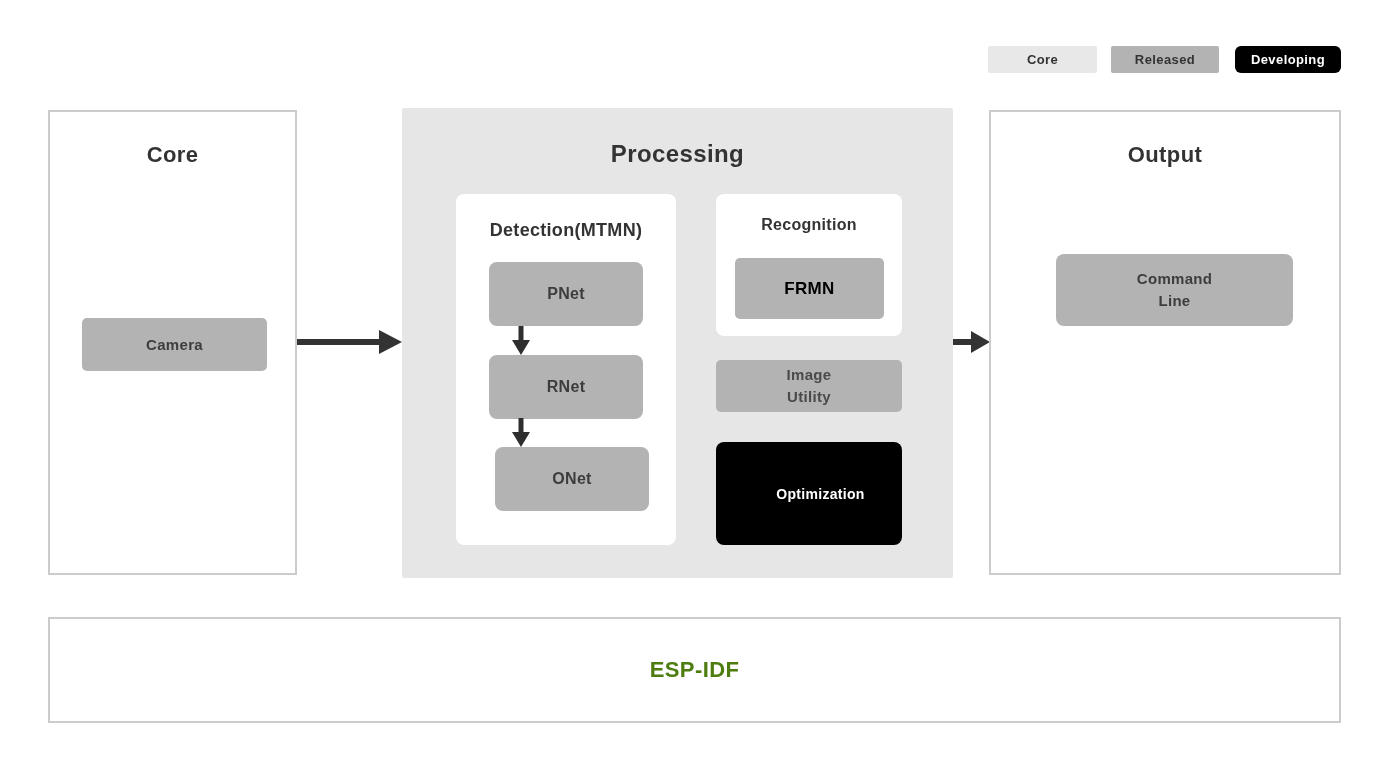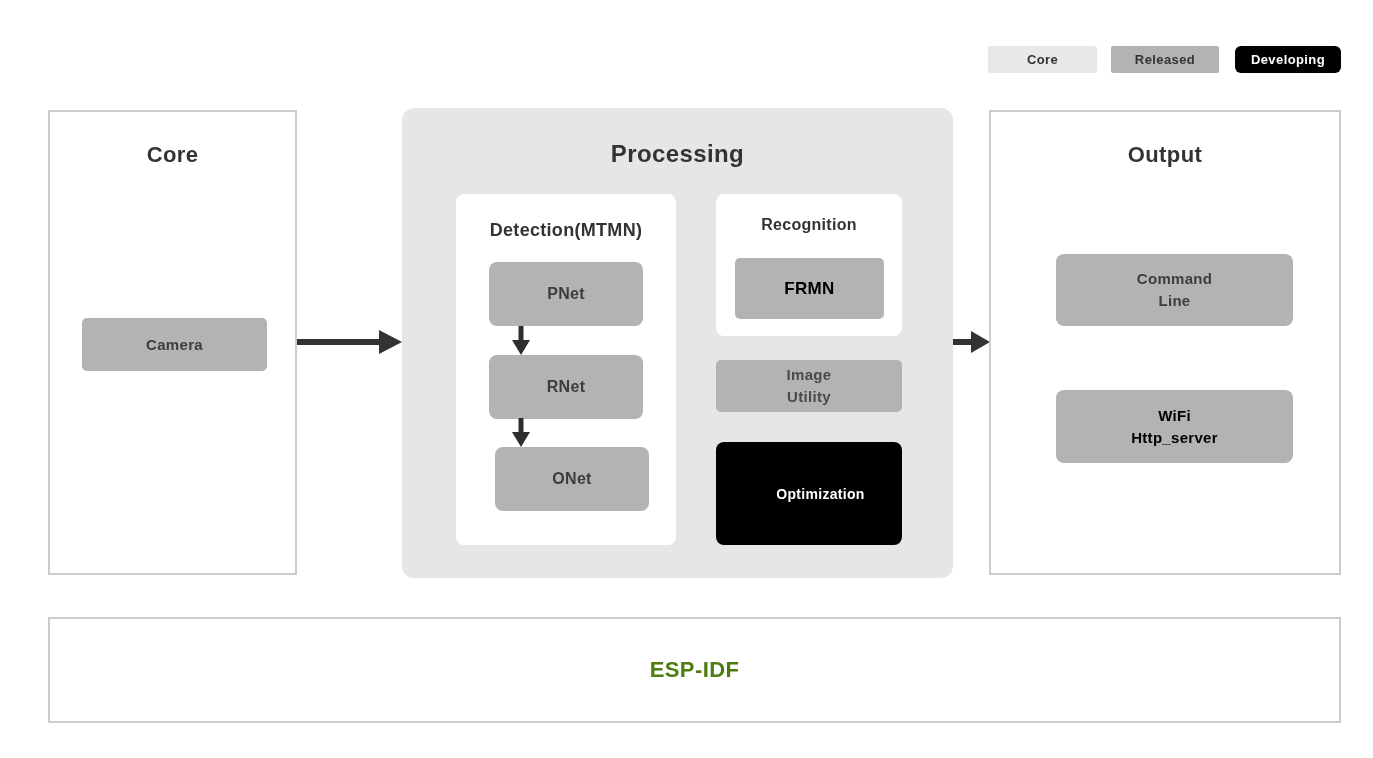--- a/index.html
+++ b/index.html
@@ -36,21 +36,21 @@
     position: absolute;
     background: #ffffff;
     border: 2px solid #cccccc;
   }
   .panel-input  { left: 48px;  top: 110px; width: 249px;  height: 465px; }
   .panel-output { left: 989px; top: 110px; width: 352px;  height: 465px; }
   .panel-processing {
     position: absolute;
     left: 402px; top: 108px; width: 551px; height: 470px;
     background: #e6e6e6;
-    border-radius: 12px;
+    border-radius: 2px;
   }
   .panel-foundation {
     position: absolute;
     left: 48px; top: 617px; width: 1293px; height: 106px;
     background: #ffffff;
     border: 2px solid #cccccc;
     display: flex;
     align-items: center;
     justify-content: center;
   }
@@ -185,21 +185,19 @@
 
   <svg class="arrow arrow-2" width="37" height="26" viewBox="0 0 37 26">
     <line x1="0" y1="13" x2="20" y2="13" stroke="#333333" stroke-width="6"></line>
     <polygon points="18,2 18,24 37,13" fill="#333333"></polygon>
   </svg>
 
   <div class="panel-outline panel-output">
     <div class="panel-title">Output</div>
     <div class="node node-command-line multiline">Command
 Line</div>
-    <div class="node node-wifi multiline">WiFi
-Http_server</div>
   </div>
 
   <div class="panel-foundation">
     <div class="foundation-title">ESP-IDF</div>
   </div>
 
 </div>
 
 </body></html>

